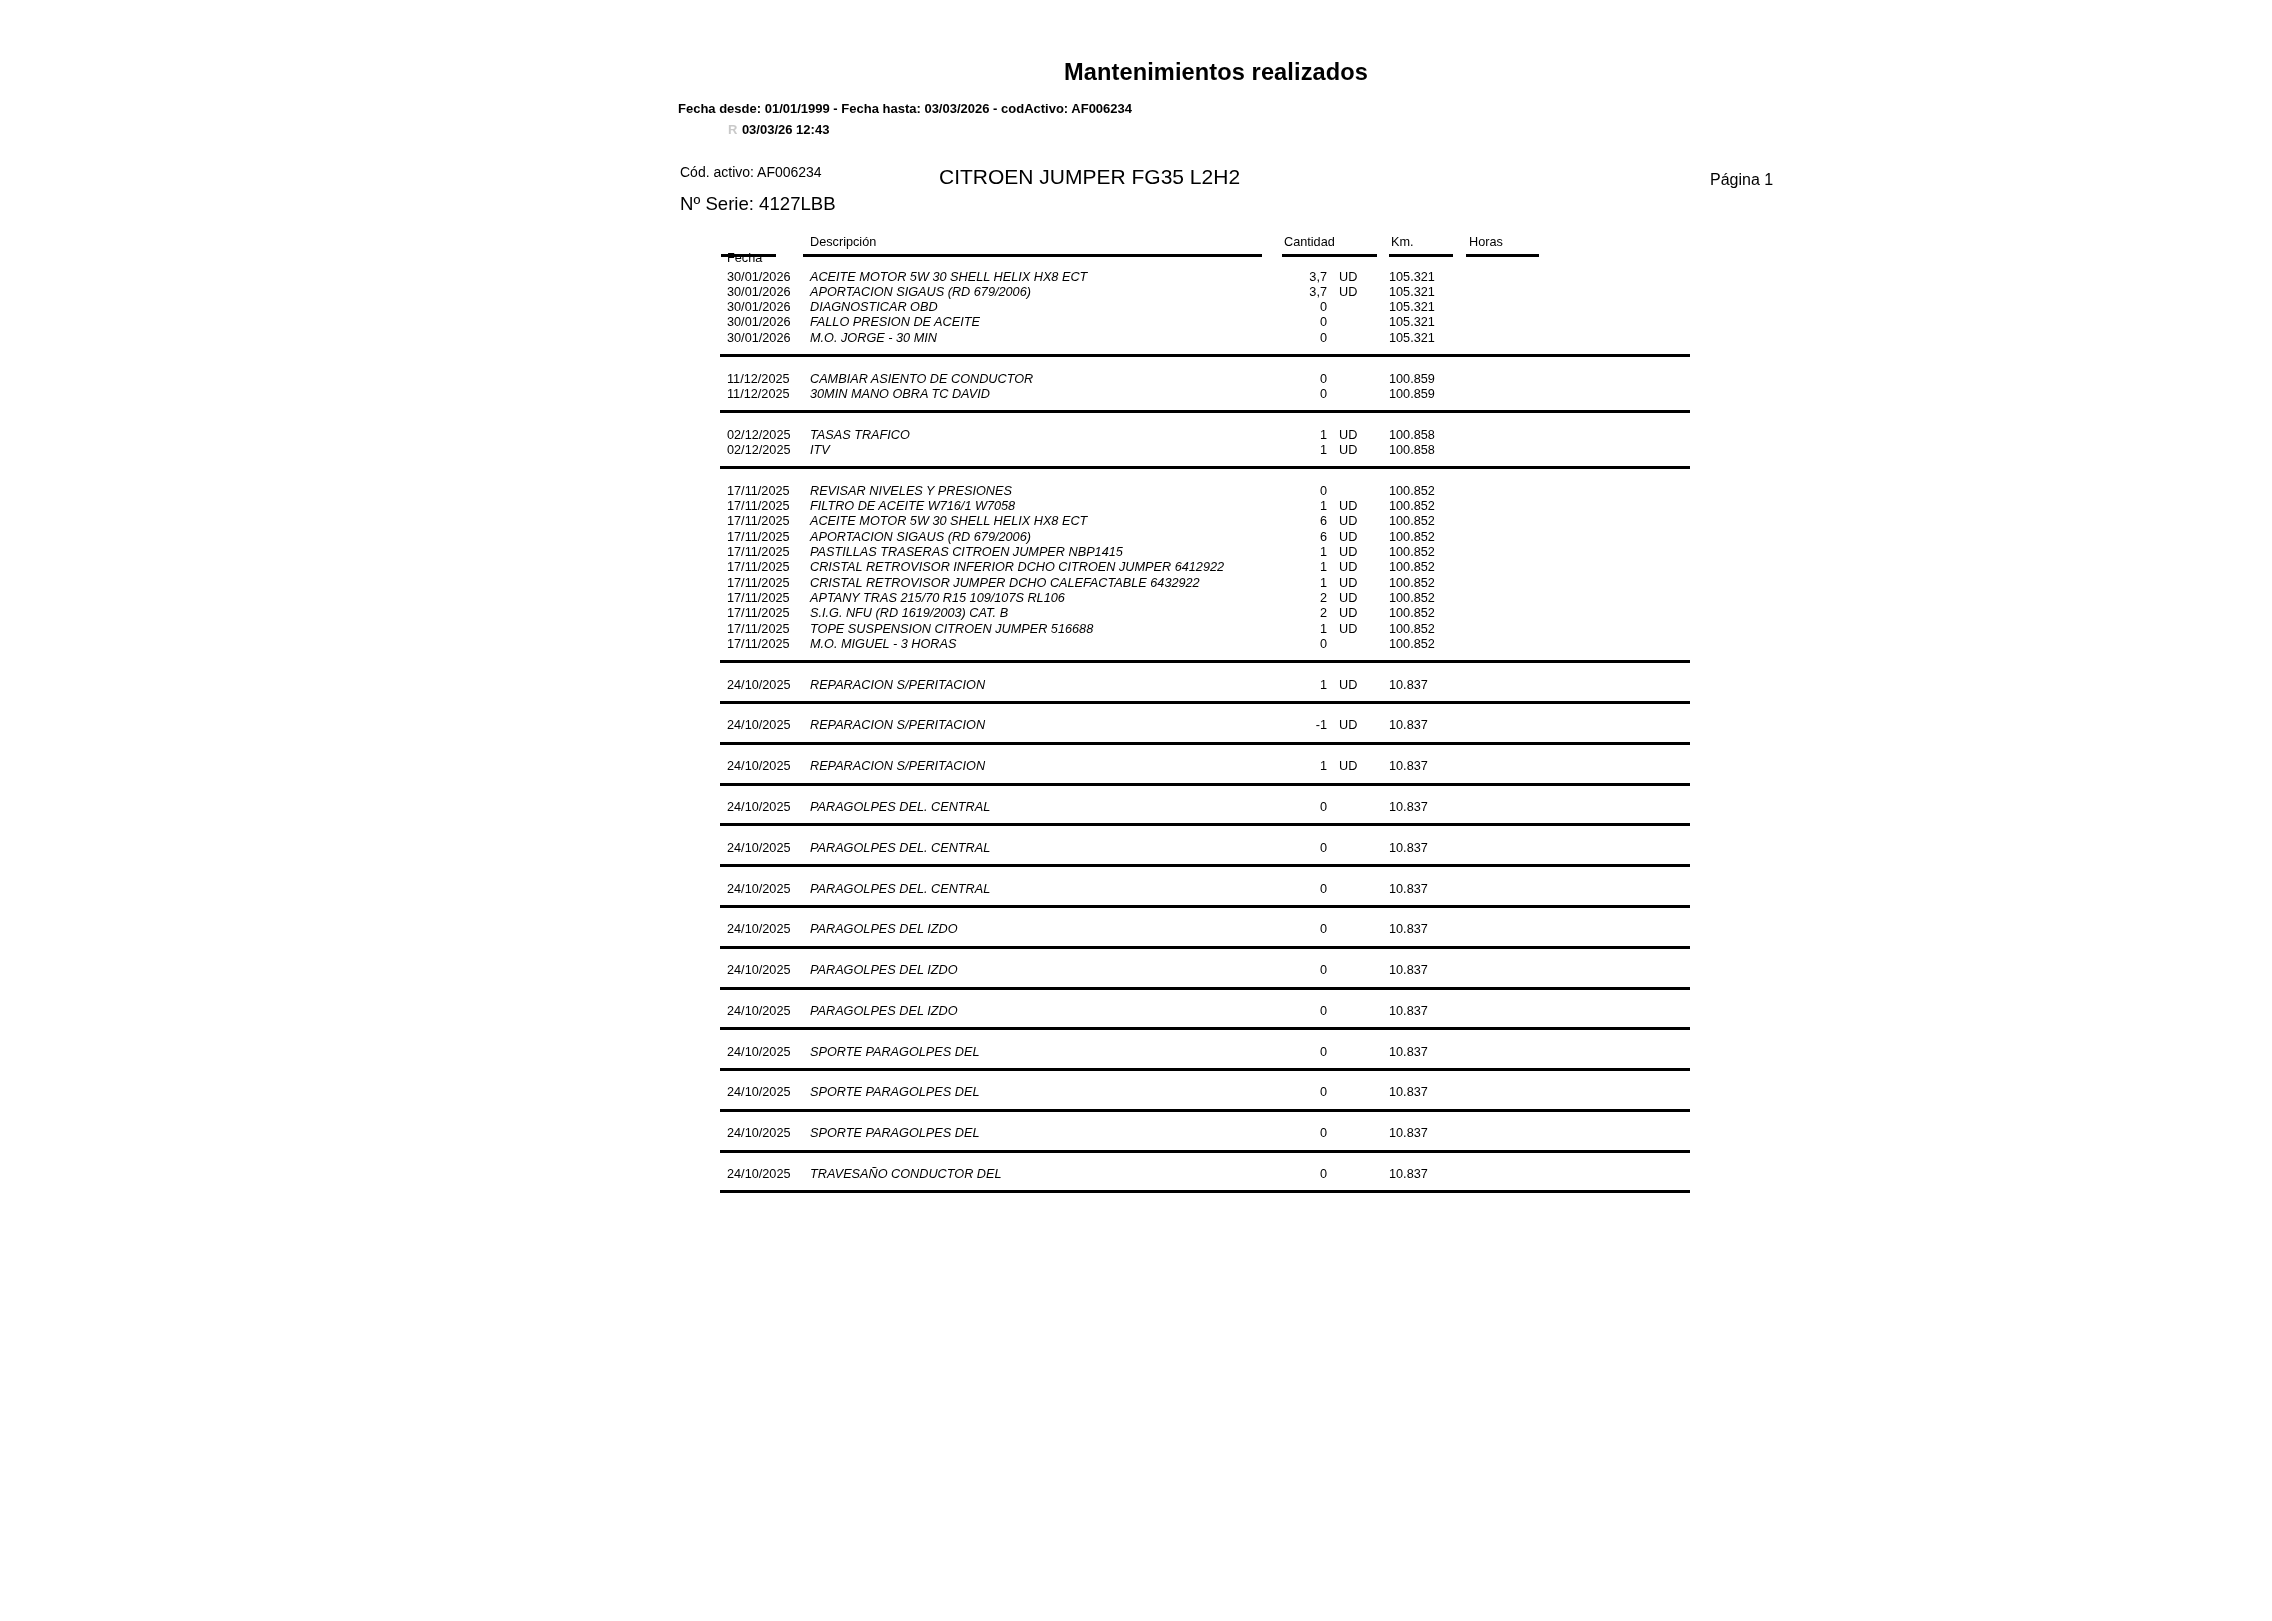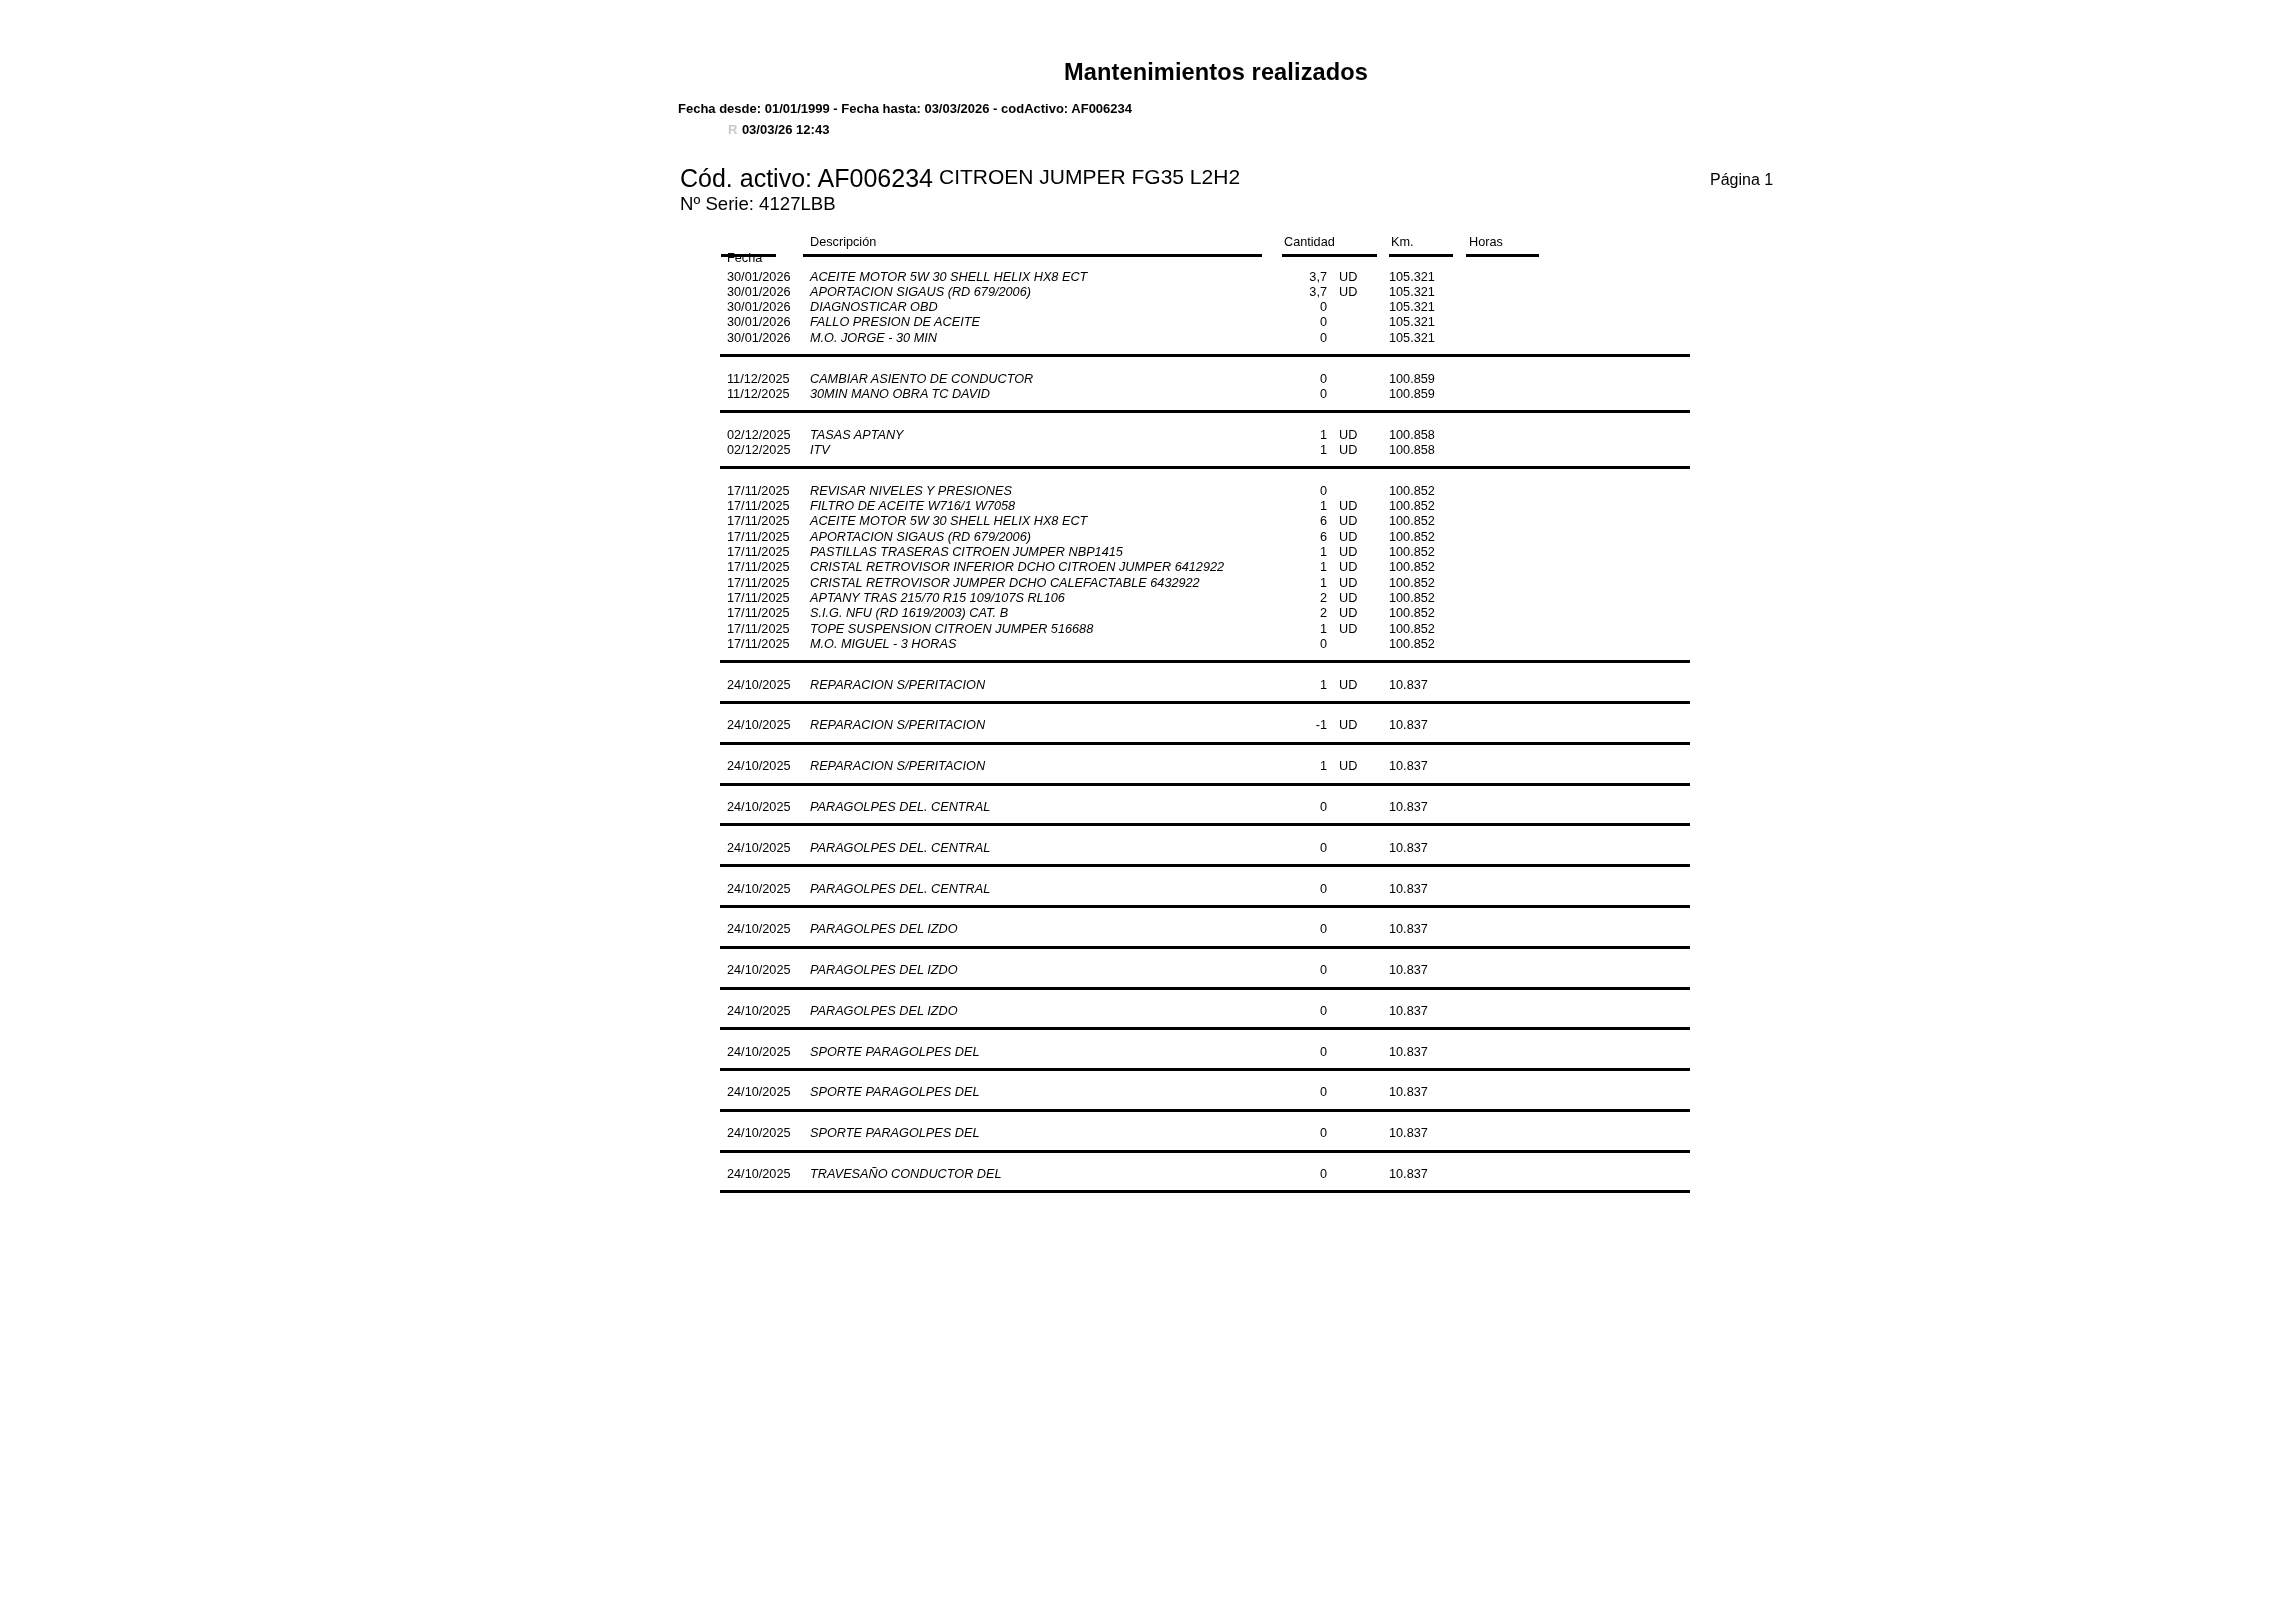--- a/index.html
+++ b/index.html
@@ -51,21 +51,21 @@
   .timestamp-prefix {
     color: #c9c9c9;
     margin-right: 4.5px;
   }
 
   
   .asset-code {
     position: absolute;
     left: 680px;
     top: 164px;
-    font-size: 25px;
+    font-size: 14px;
     white-space: nowrap;
   }
   .asset-serial {
     position: absolute;
     left: 680px;
     top: 193px;
     font-size: 18.6px;
     white-space: nowrap;
   }
   .asset-name {
@@ -215,21 +215,21 @@
           <div class="cell c-fecha">11/12/2025</div>
           <div class="cell c-desc">30MIN MANO OBRA TC DAVID</div>
           <div class="cell c-cant">0</div>
           <div class="cell c-ud"></div>
           <div class="cell c-km">100.859</div>
           <div class="cell c-horas"></div>
         </div>
         <div class="group-rule" style="top: 410px;"></div>
         <div class="trow" style="top: 428px;">
           <div class="cell c-fecha">02/12/2025</div>
-          <div class="cell c-desc">TASAS APTANY</div>
+          <div class="cell c-desc">TASAS TRAFICO</div>
           <div class="cell c-cant">1</div>
           <div class="cell c-ud">UD</div>
           <div class="cell c-km">100.858</div>
           <div class="cell c-horas"></div>
         </div>
         <div class="trow" style="top: 443px;">
           <div class="cell c-fecha">02/12/2025</div>
           <div class="cell c-desc">ITV</div>
           <div class="cell c-cant">1</div>
           <div class="cell c-ud">UD</div>

